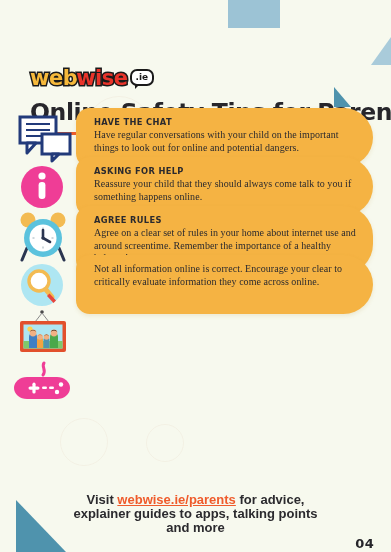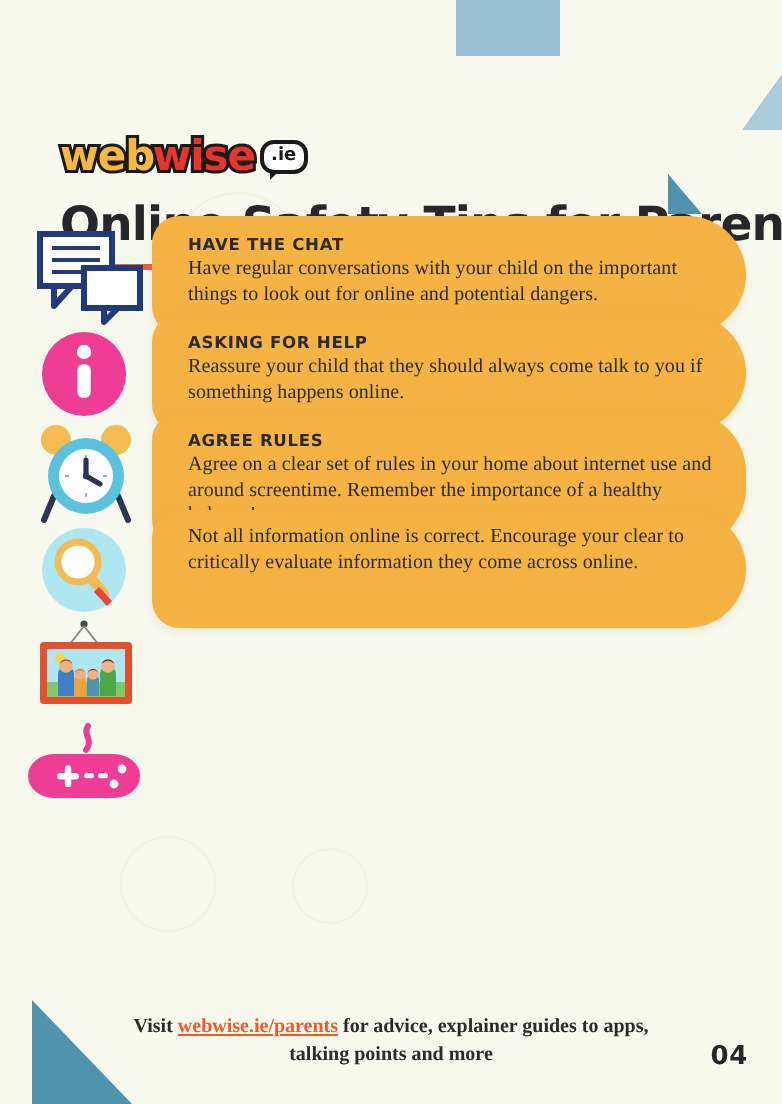--- a/index.html
+++ b/index.html
@@ -176,37 +176,37 @@
   .ico-svg { display:block; }
 
   
   #footer {
     position: absolute;
     left: 0; right: 0;
     bottom: 17px;
     text-align: center;
   }
   #footer-text {
-    font-family: Liberation Serif, serif;
-    font-size: 10px;
+    font-family: Liberation Sans, sans-serif;
+    font-size: 13px;
     font-weight: bold;
     color: #2b2a2e;
     line-height: 14px;
     padding: 0 66px;
     text-align: center;
   }
   #footer-link {
     color: #ef5b2b;
     text-decoration: underline;
     font-weight: bold;
   }
   #page-number {
     position: absolute;
     right: 17px;
-    bottom: 16px;
+    bottom: 1px;
     font-family: "DejaVu Sans", sans-serif;
     font-size: 13px;
     font-weight: bold;
     color: #27262b;
     letter-spacing: 0.3px;
     margin-top: 32px;
   }
 </style>
 </head>
 <body>

